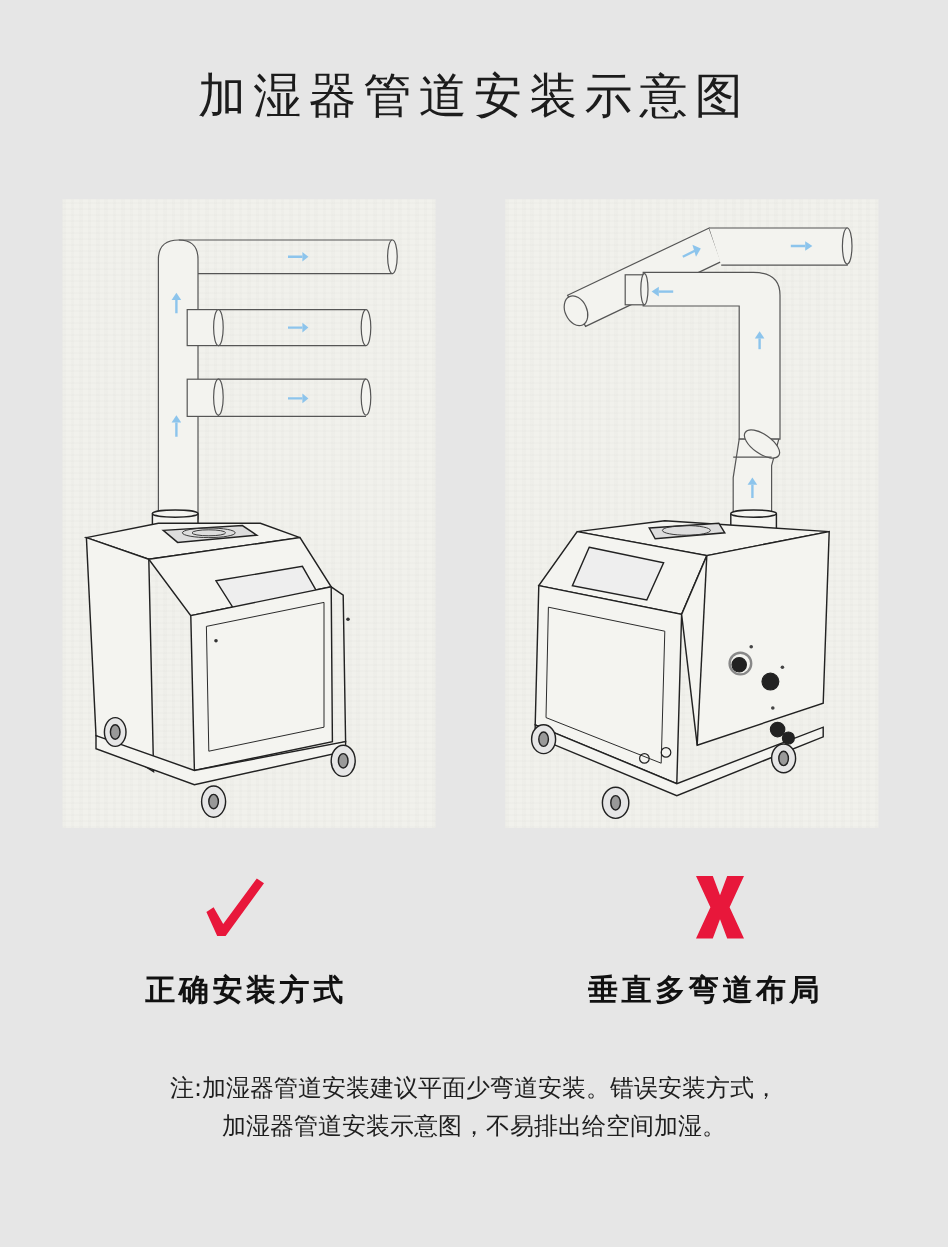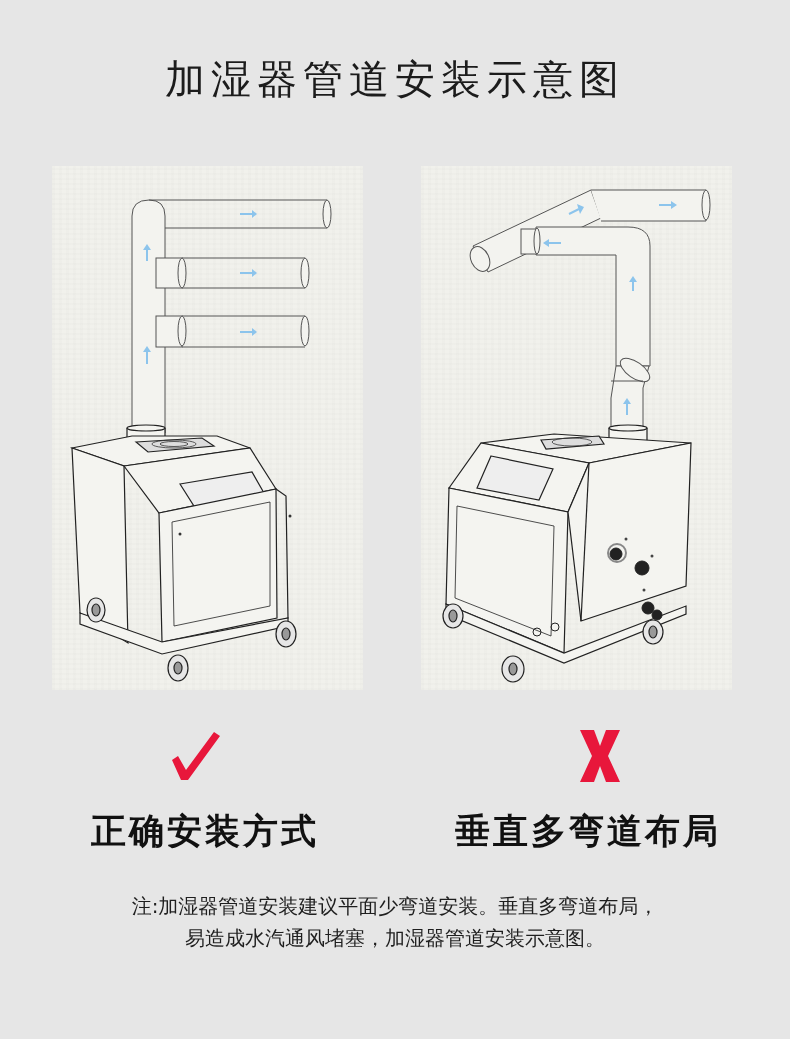--- a/index.html
+++ b/index.html
@@ -22,21 +22,21 @@
   #panel-left { left:52px; }
   #panel-right { left:421px; }
   .mark {
     position:absolute; top:728px; height:56px; color:#e8173b; text-align:center;
     font-weight:bold; font-family:"DejaVu Sans", sans-serif;
   }
   .mark svg { width:60px; height:56px; }
   #mark-correct { left:164px; width:60px; }
   #mark-wrong { left:570px; width:60px; }
   .caption {
-    position:absolute; top:808px; font-size:35px; font-weight:bold; letter-spacing:3px; color:#111;
+    position:absolute; top:808px; font-size:25px; font-weight:bold; letter-spacing:3px; color:#111;
     width:320px; text-align:center;
   }
   #caption-correct { left:45px; }
   #caption-wrong { left:428px; }
   .note {
     position:absolute; top:890px; left:30px; width:730px; text-align:center;
     font-size:20px; line-height:32px; color:#1e1e1e;
   }
   .note div { white-space:nowrap; }
 </style>
@@ -211,15 +211,15 @@
 <div class="mark" id="mark-wrong">
   <svg viewBox="0 0 60 56">
     <path d="M10 2 L24 2 L30 18 L36 2 L50 2 L38 28 L50 54 L36 54 L30 38 L24 54 L10 54 L22 28 Z" fill="#e8173b"></path>
   </svg>
 </div>
 
 <div class="caption" id="caption-correct">正确安装方式</div>
 <div class="caption" id="caption-wrong">垂直多弯道布局</div>
 
 <div class="note">
-  <div>注:加湿器管道安装建议平面少弯道安装。垂直多弯道布局，</div>
-  <div>易造成水汽通风堵塞，加湿器管道安装示意图。</div>
+  <div>注:加湿器管道安装建议平面少弯道安装。错误安装方式，</div>
+  <div>加湿器管道安装示意图，不易排出给空间加湿。</div>
 </div>
 
 </body></html>

